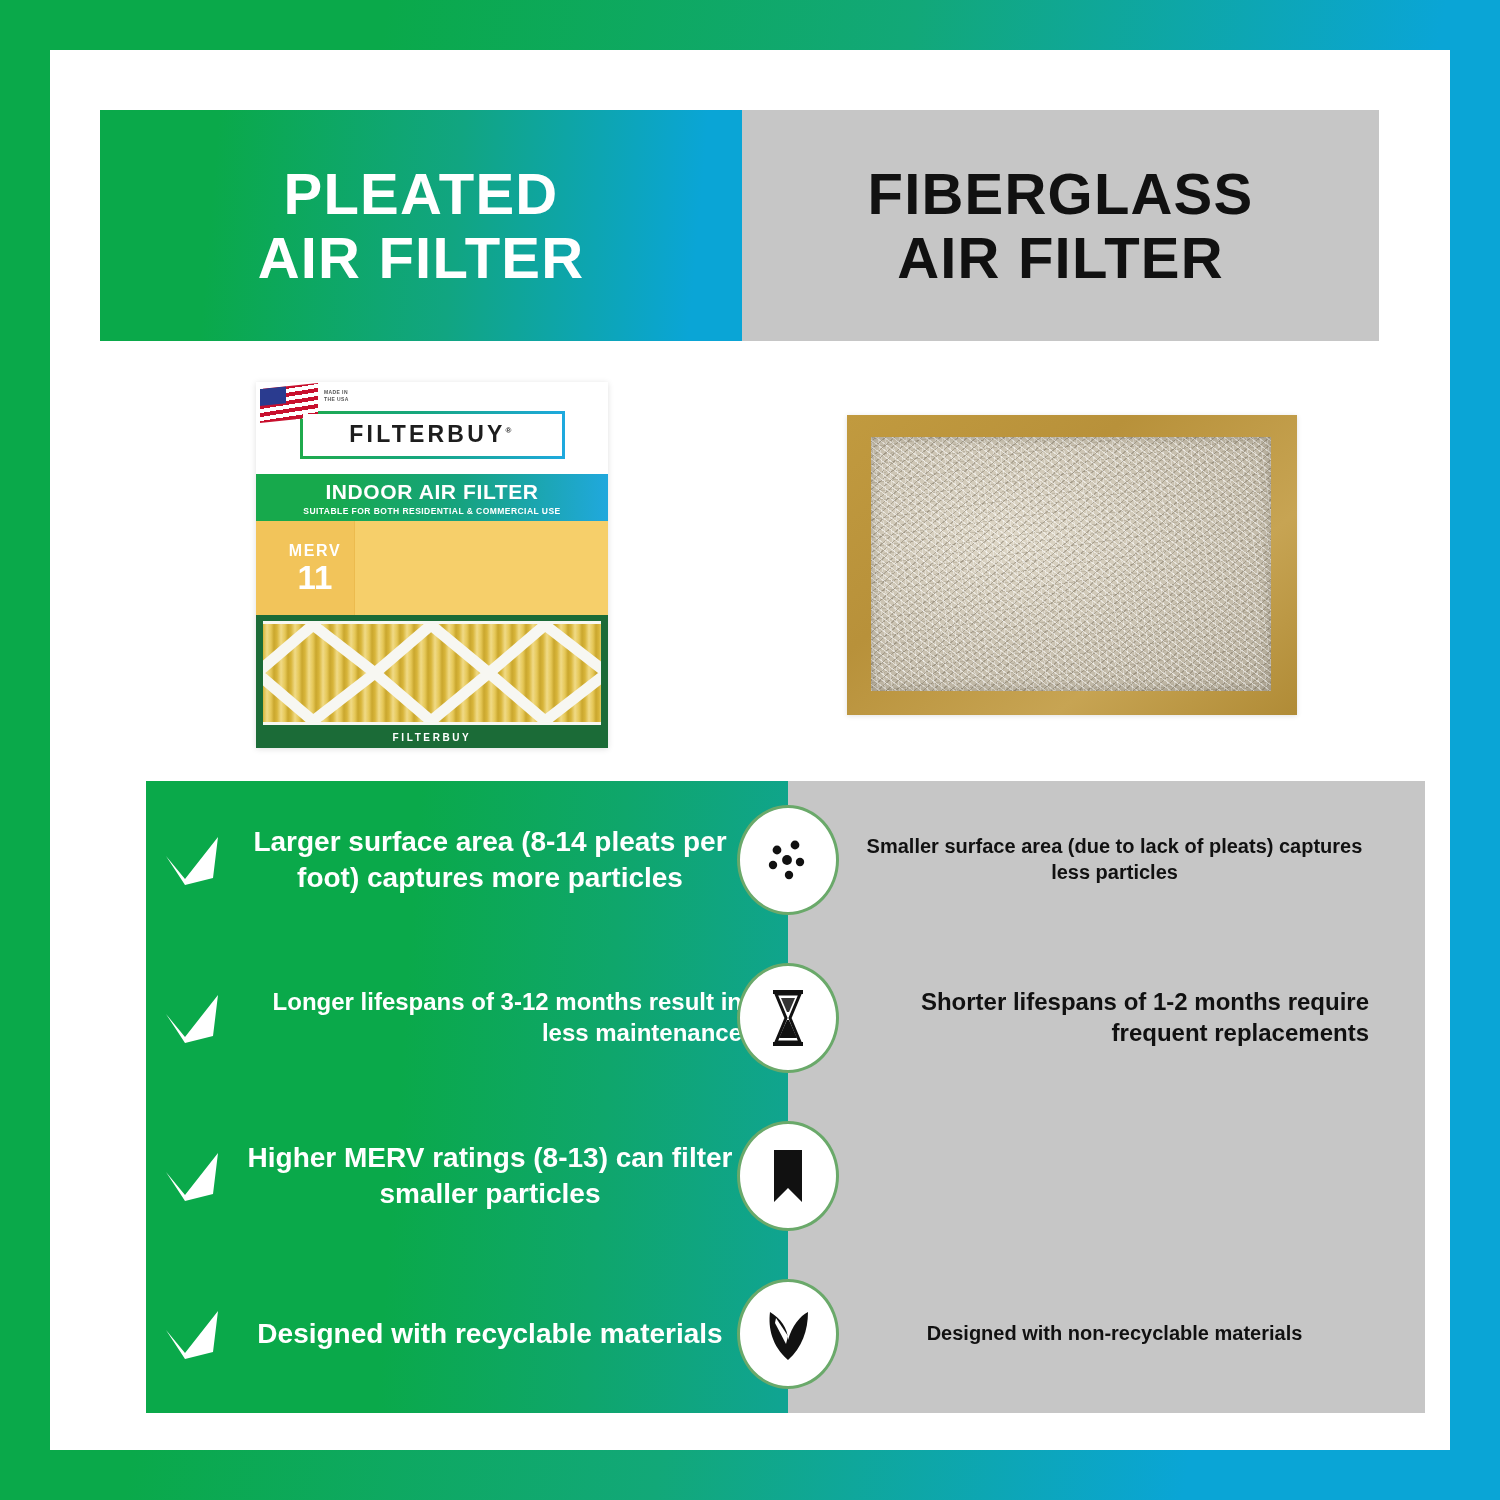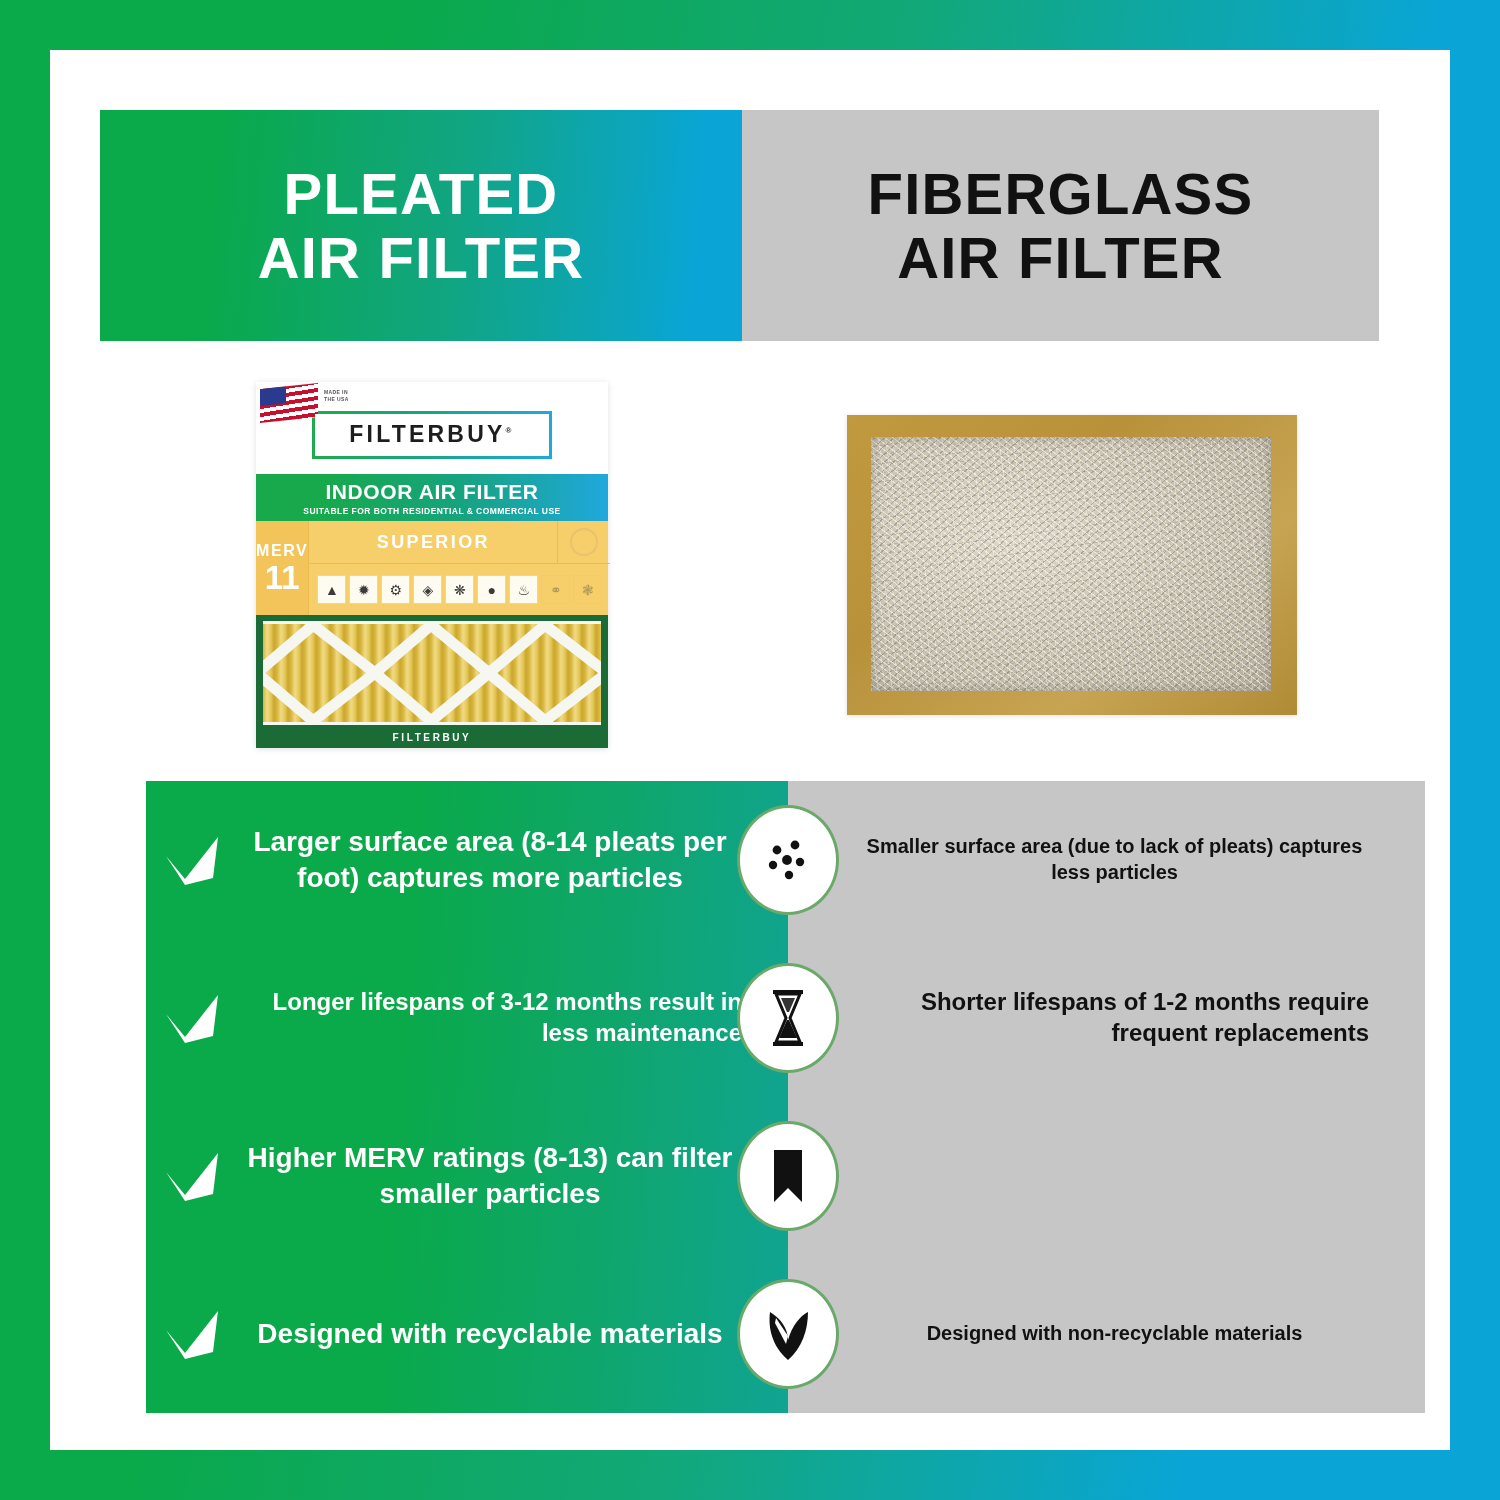--- a/index.html
+++ b/index.html
@@ -124,21 +124,21 @@
     font-weight: bold;
     line-height: 1.35;
     color: #555;
     letter-spacing: 0.4px;
     white-space: pre-line;
   }
   .fb-logo {
     margin-top: 14px;
     padding: 3px;
     background: linear-gradient(90deg, #1faa4b 0%, #16a77e 45%, #1ea9df 100%);
-    width: 240px;
+    width: 265px;
     box-sizing: border-box;
   }
   .fb-logo-inner {
     background: #ffffff;
     padding: 7px 0 8px;
     text-align: center;
     font-weight: bold;
     font-size: 23px;
     letter-spacing: 3.2px;
     color: #1d1d1d;
@@ -175,20 +175,21 @@
   }
   .fb-merv {
     width: 78px;
     background: #f2c45a;
     color: #ffffff;
     display: flex;
     flex-direction: column;
     align-items: center;
     justify-content: center;
     border-right: 1px solid #ecbb4e;
+    padding-left: 20px;
   }
   .fb-merv-label {
     font-size: 16px;
     font-weight: bold;
     letter-spacing: 1.6px;
   }
   .fb-merv-num {
     font-size: 33px;
     font-weight: bold;
     line-height: 1;
@@ -424,39 +425,20 @@
 
           <div class="fb-band">
             <div class="fb-band-1">INDOOR AIR FILTER</div>
             <div class="fb-band-2">SUITABLE FOR BOTH RESIDENTIAL &amp; COMMERCIAL USE</div>
           </div>
 
           <div class="fb-gold">
             <div class="fb-merv">
               <div class="fb-merv-label">MERV</div>
               <div class="fb-merv-num">11</div>
-            </div>
-            <div class="fb-goldmain">
-              <div class="fb-superior-row">
-                <div class="fb-superior">SUPERIOR</div>
-                <div class="fb-ul">
-                    <span></span>
-                  </div>
-              </div>
-              <div class="fb-icons">
-                <div class="fb-icon">▲</div>
-                <div class="fb-icon">✹</div>
-                <div class="fb-icon">⚙</div>
-                <div class="fb-icon">◈</div>
-                <div class="fb-icon">❋</div>
-                <div class="fb-icon">●</div>
-                <div class="fb-icon">♨</div>
-                <div class="fb-icon faded">⚭</div>
-                <div class="fb-icon faded">❃</div>
-              </div>
             </div>
           </div>
 
           <div class="fb-pleats">
             <div class="fb-pleat-inner">
               <div class="fb-lattice">
                 <svg viewBox="0 0 338 104" preserveAspectRatio="none" aria-hidden="true">
                   <g stroke="#f7f7f2" stroke-width="11" fill="none" stroke-linejoin="miter">
                     <path d="M-6,52 L50,4 L112,52 L50,100 Z"></path>
                     <path d="M112,52 L168,4 L226,52 L168,100 Z"></path>

